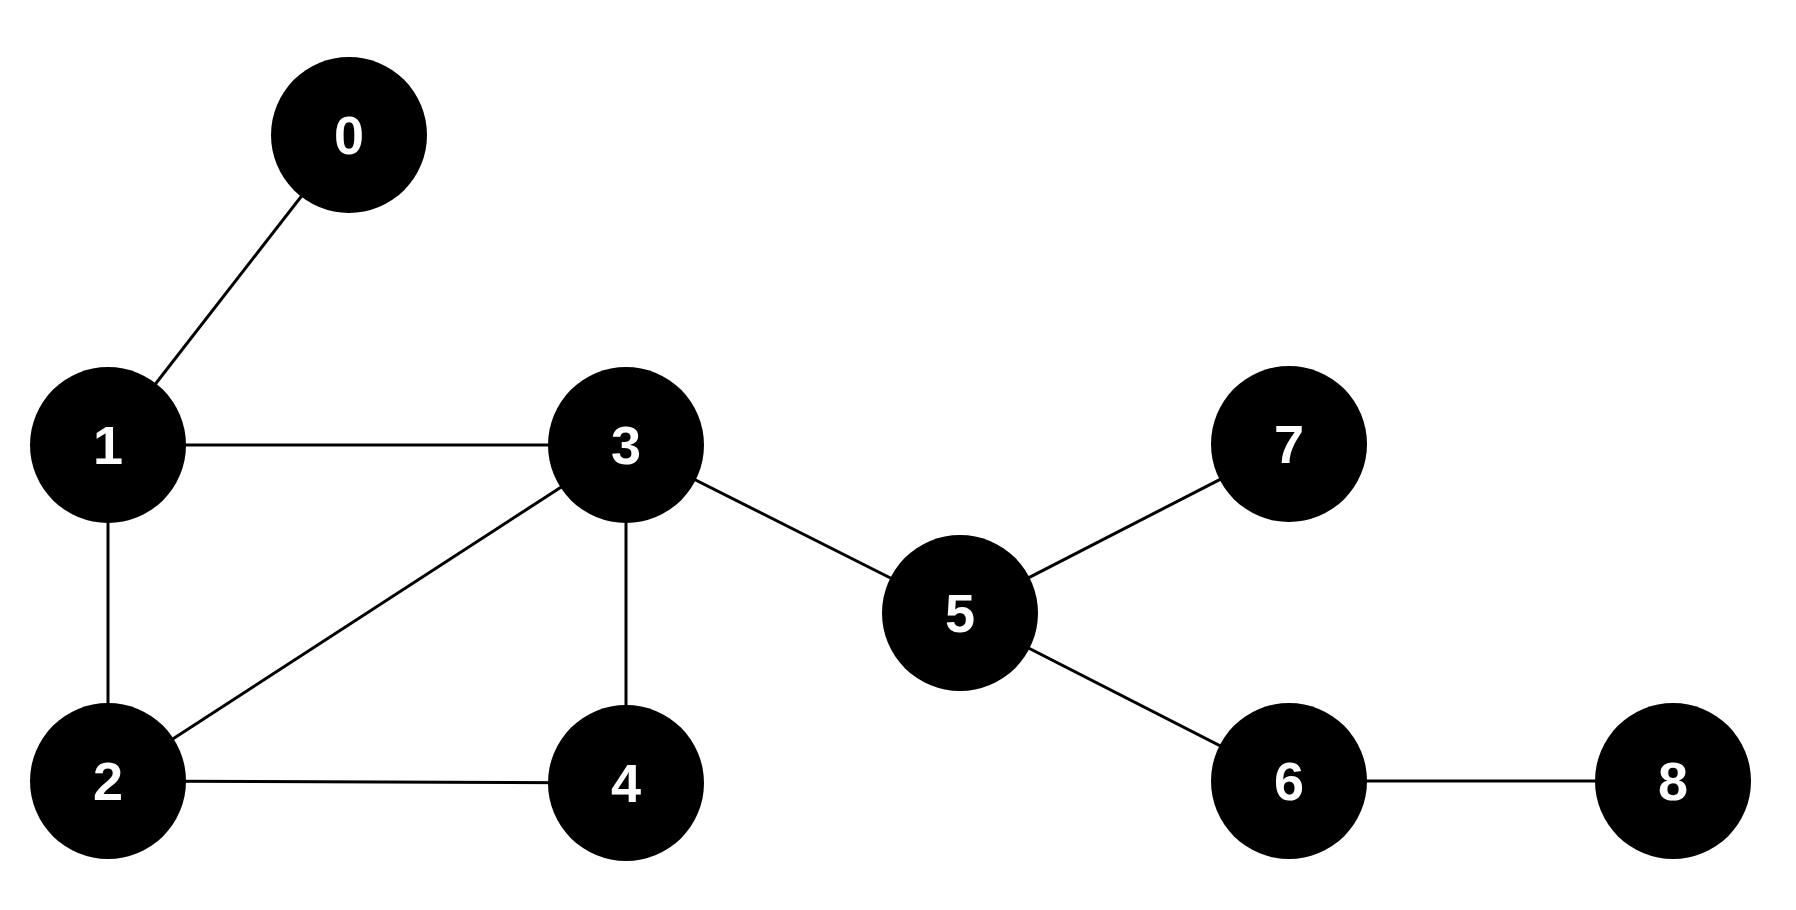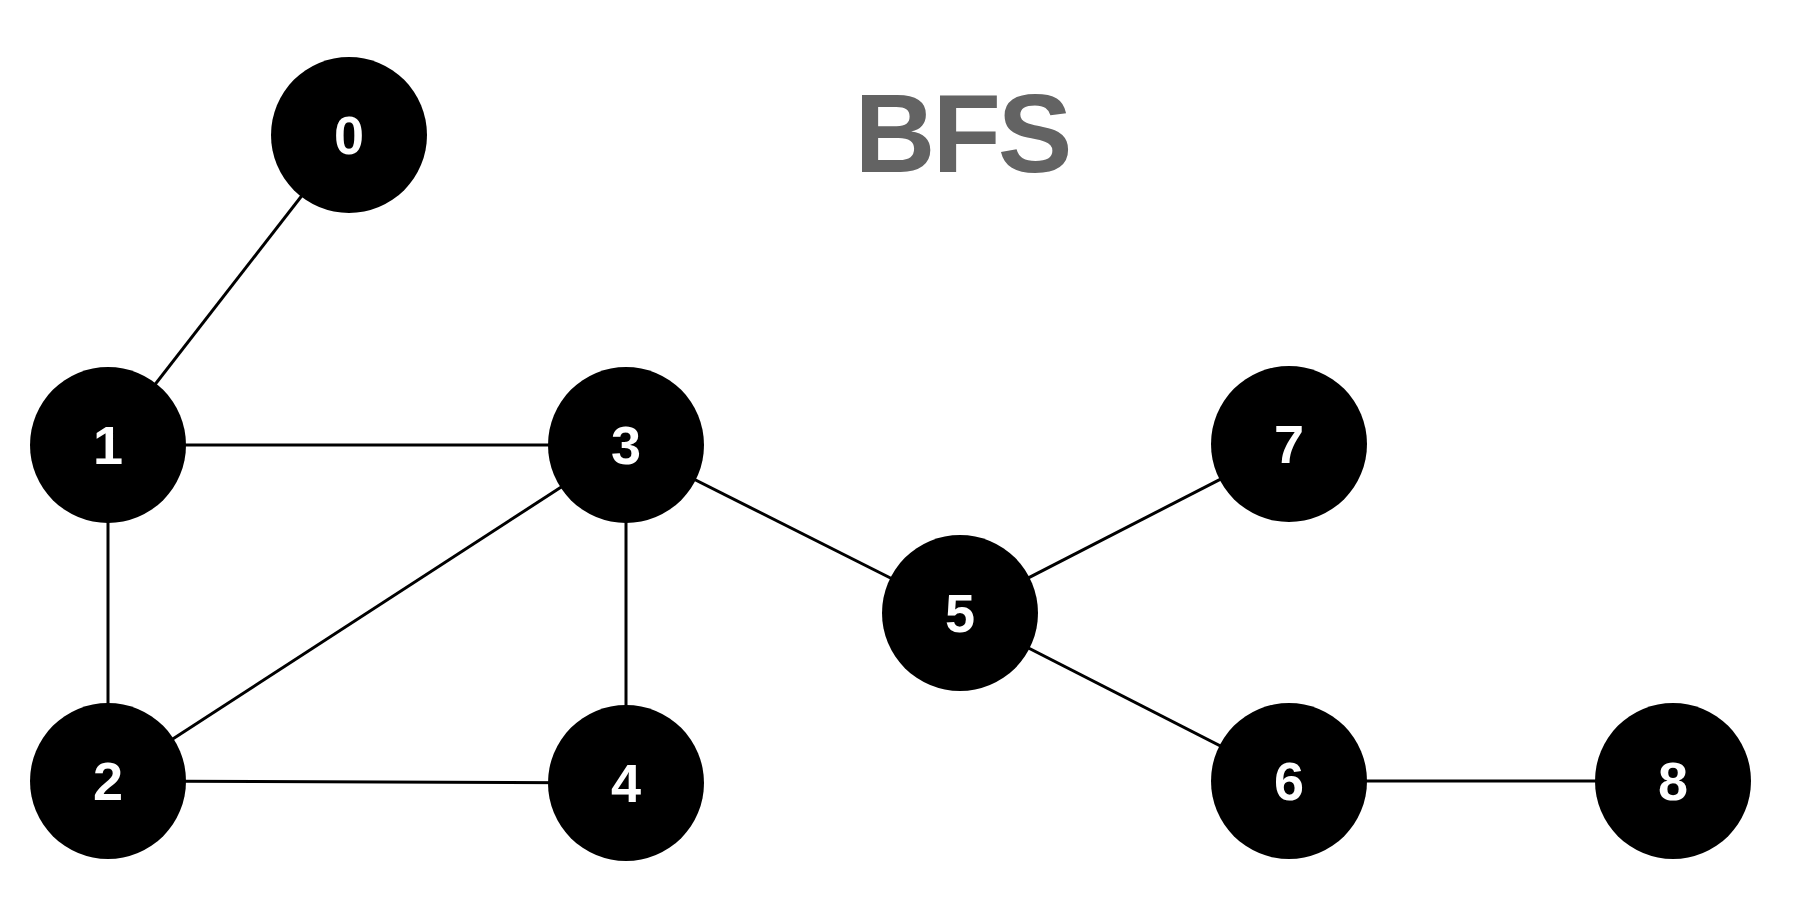--- a/index.html
+++ b/index.html
@@ -83,14 +83,13 @@
       </g>
       <g>
         <circle cx="1289" cy="444" r="78" fill="#000000"></circle>
         <text x="1289" y="444" dy="0.36em" text-anchor="middle" fill="#ffffff" class="node-label">7</text>
       </g>
       <g>
         <circle cx="1673" cy="781" r="78" fill="#000000"></circle>
         <text x="1673" y="781" dy="0.36em" text-anchor="middle" fill="#ffffff" class="node-label">8</text>
       </g>
     </svg>
-  <div class="graph-title" style="color: rgb(99, 99, 99);">BFS</div>
 </div>
 
 </body></html>

